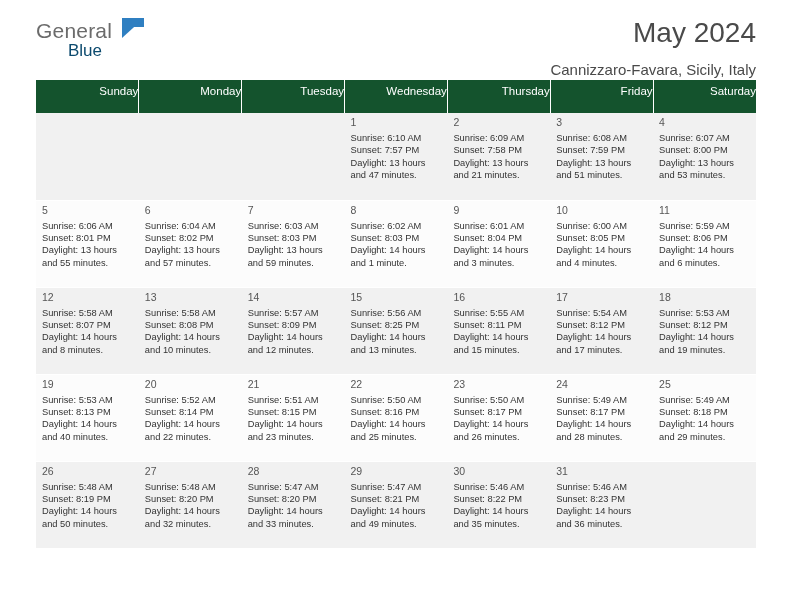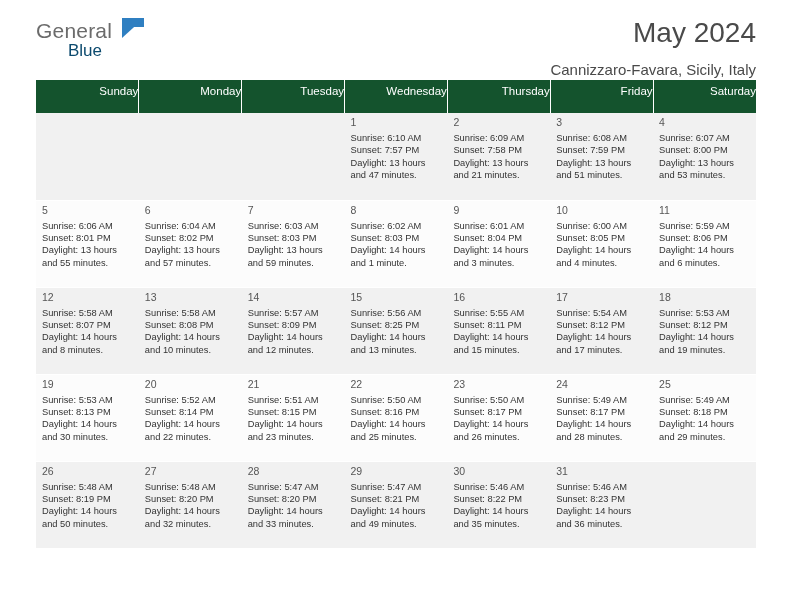--- a/index.html
+++ b/index.html
@@ -329,21 +329,21 @@
         </td>
       </tr>
 
       <tr class="plain">
         <td>
           <span class="daynum">19</span>
           <div class="info">
             <div>Sunrise: 5:53 AM</div>
             <div>Sunset: 8:13 PM</div>
             <div>Daylight: 14 hours</div>
-            <div>and 30 minutes.</div>
+            <div>and 40 minutes.</div>
           </div>
         </td>
         <td>
           <span class="daynum">20</span>
           <div class="info">
             <div>Sunrise: 5:52 AM</div>
             <div>Sunset: 8:14 PM</div>
             <div>Daylight: 14 hours</div>
             <div>and 22 minutes.</div>
           </div>

